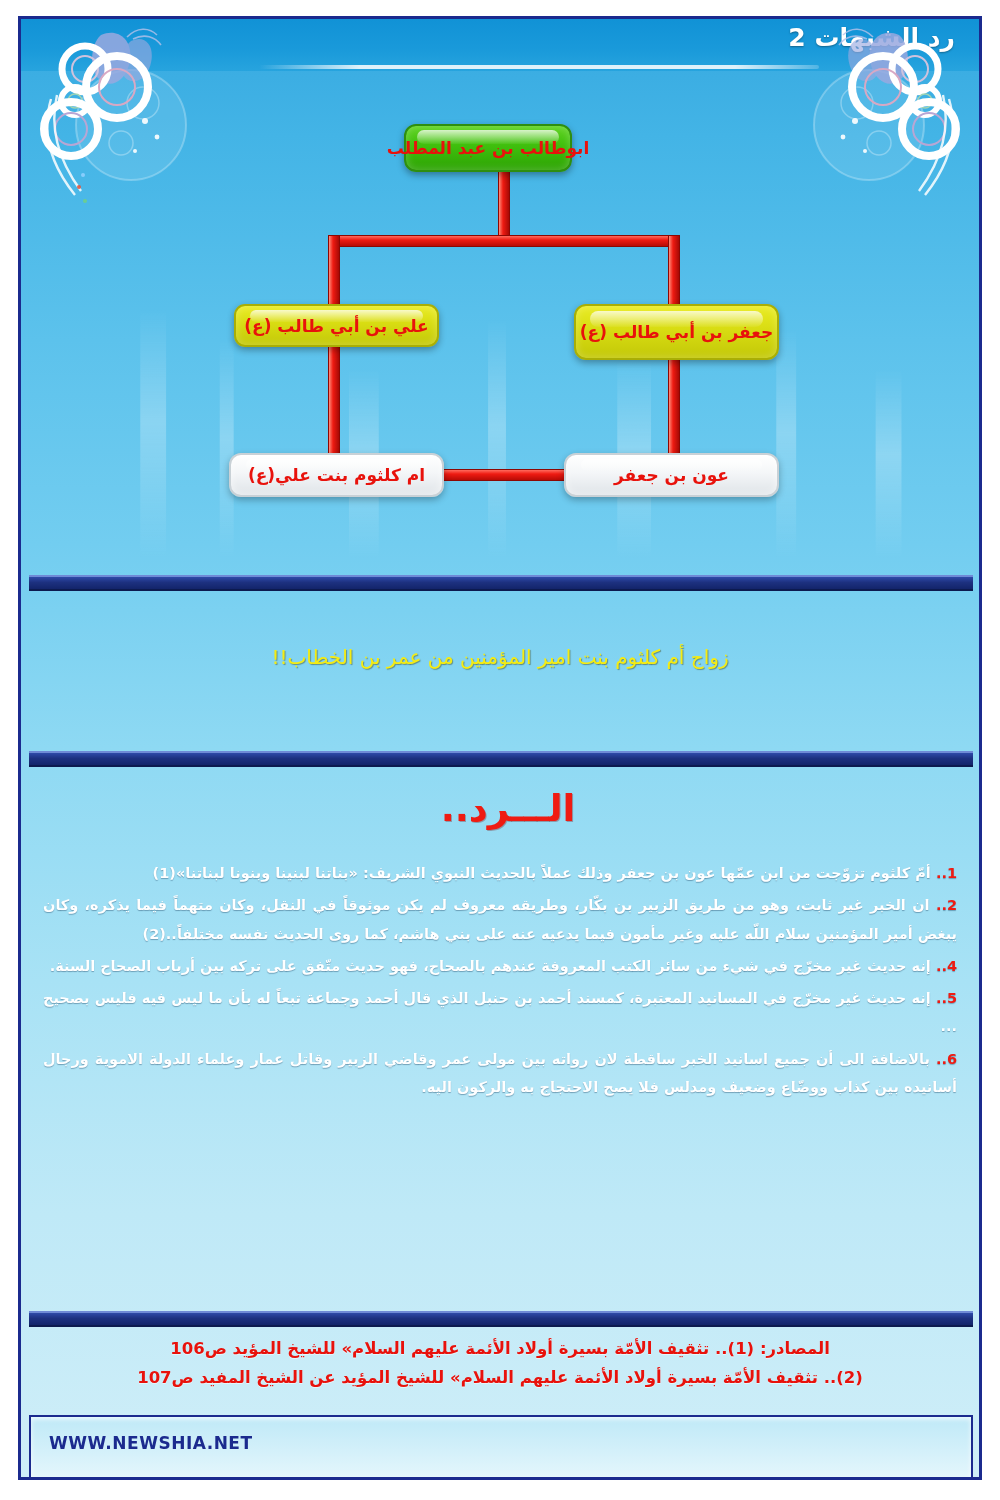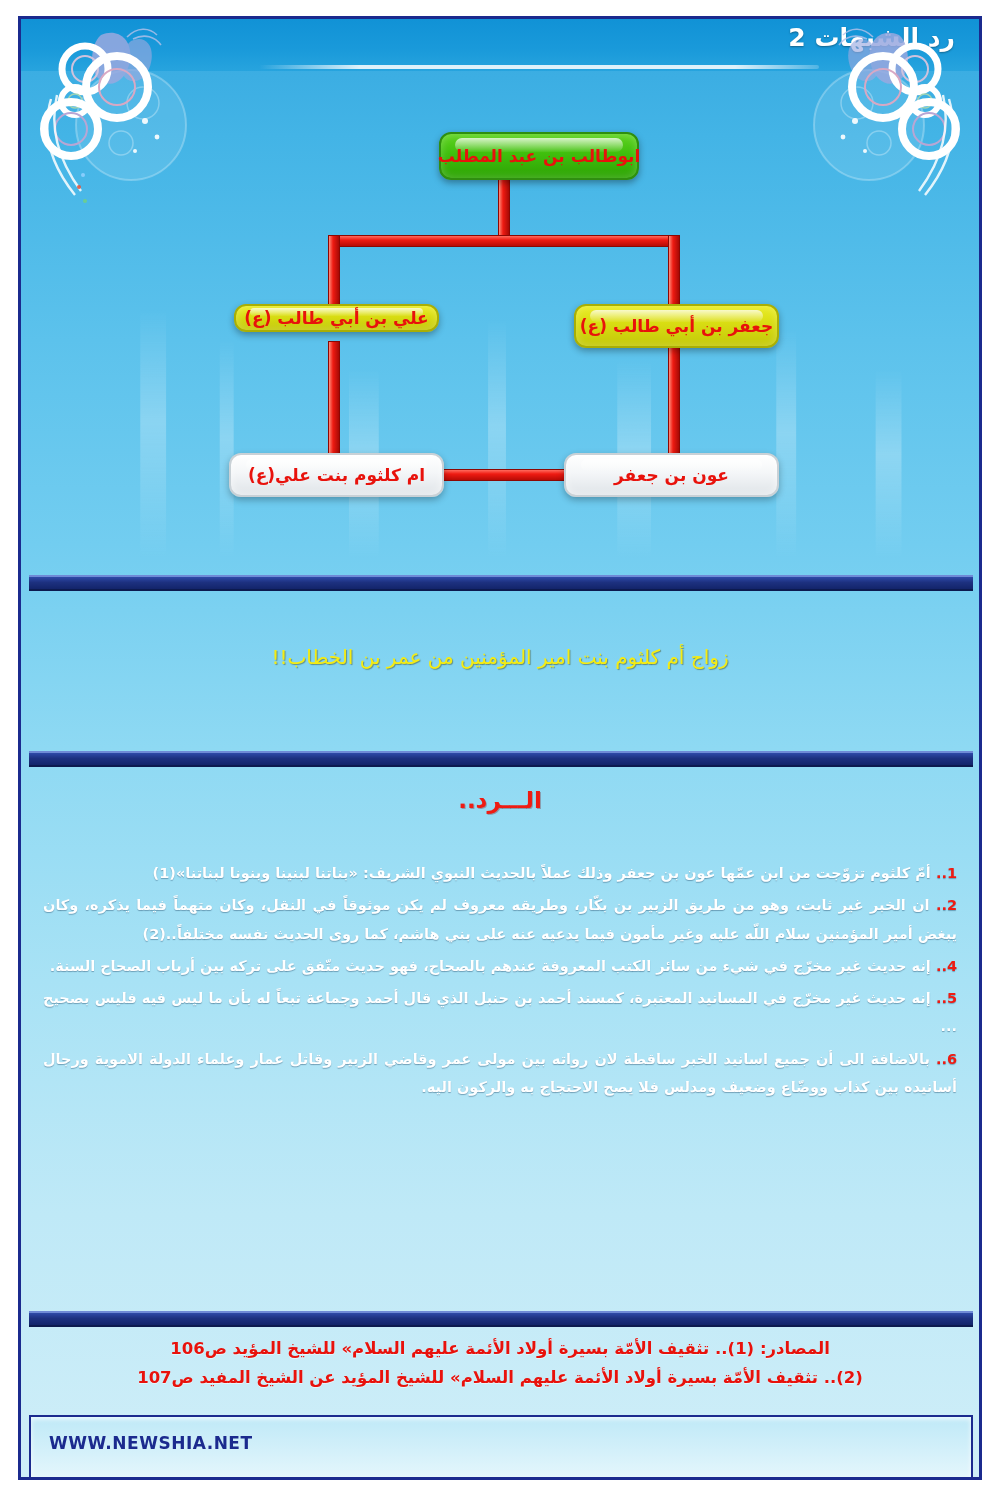--- a/index.html
+++ b/index.html
@@ -179,24 +179,25 @@
     font-weight: normal;
     text-shadow: 1px 1px 1px rgba(60,60,0,.45);
     margin-top: 26px;
   }
   
   .resp-title {
     position: absolute;
     left: 0; width: 100%;
     text-align: center;
     color: #ef1b12;
-    font-size: 23px;
+    font-size: 37px;
     font-weight: bold;
     direction: rtl;
     text-shadow: 1px 1px 0 rgba(120,0,0,.3);
+    padding-left: 8px;
   }
   .points {
     position: absolute;
     left: 22px;
     right: 22px;
     direction: rtl;
     color: #ffffff;
     font-size: 14.5px;
     font-weight: bold;
     line-height: 1.95;
@@ -359,31 +360,31 @@
       <div class="tree">
 
         <div class="conn v" style="left:477px; top:150px; width:12px; height:72px;"></div>
         <div class="conn" style="left:307px; top:216px; width:352px; height:12px;"></div>
         <div class="conn v" style="left:307px; top:216px; width:12px; height:72px;"></div>
         <div class="conn v" style="left:647px; top:216px; width:12px; height:72px;"></div>
         <div class="conn v" style="left:307px; top:322px; width:12px; height:128px;"></div>
         <div class="conn v" style="left:647px; top:322px; width:12px; height:128px;"></div>
         <div class="conn" style="left:307px; top:450px; width:352px; height:12px;"></div>
 
-        <div class="node node-green" style="left:383px; top:113px; width:200px; height:48px; font-size:17px;margin-left:35px;">
+        <div class="node node-green" style="left:383px; top:105px; width:168px; height:48px; font-size:17px;">
           <span class="gloss"></span>
           <span class="lbl">ابوطالب بن عبد المطلب</span>
         </div>
 
-        <div class="node node-yellow" style="left:553px; top:285px; width:205px; height:44px; font-size:17px;">
+        <div class="node node-yellow" style="left:553px; top:285px; width:205px; height:56px; font-size:17px;">
           <span class="gloss"></span>
           <span class="lbl">جعفر بن أبي طالب (ع)</span>
         </div>
 
-        <div class="node node-yellow" style="left:213px; top:285px; width:205px; height:28px; font-size:17px;">
+        <div class="node node-yellow" style="left:213px; top:285px; width:205px; height:43px; font-size:17px;border-radius:11px;">
           <span class="gloss"></span>
           <span class="lbl">علي بن أبي طالب (ع)</span>
         </div>
 
         <div class="node node-white" style="left:543px; top:434px; width:215px; height:44px; font-size:17px;">
           <span class="gloss"></span>
           <span class="lbl">عون بن جعفر</span>
         </div>
 
         <div class="node node-white" style="left:208px; top:434px; width:215px; height:44px; font-size:17px;">

